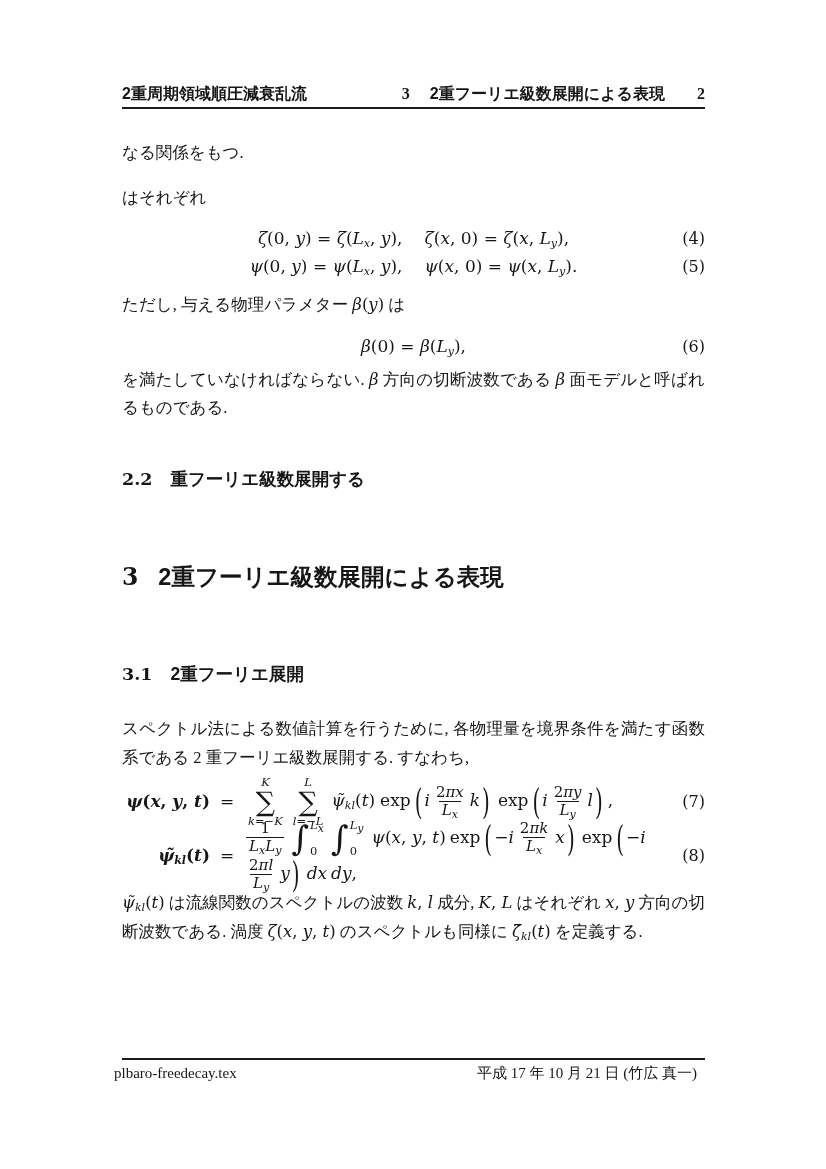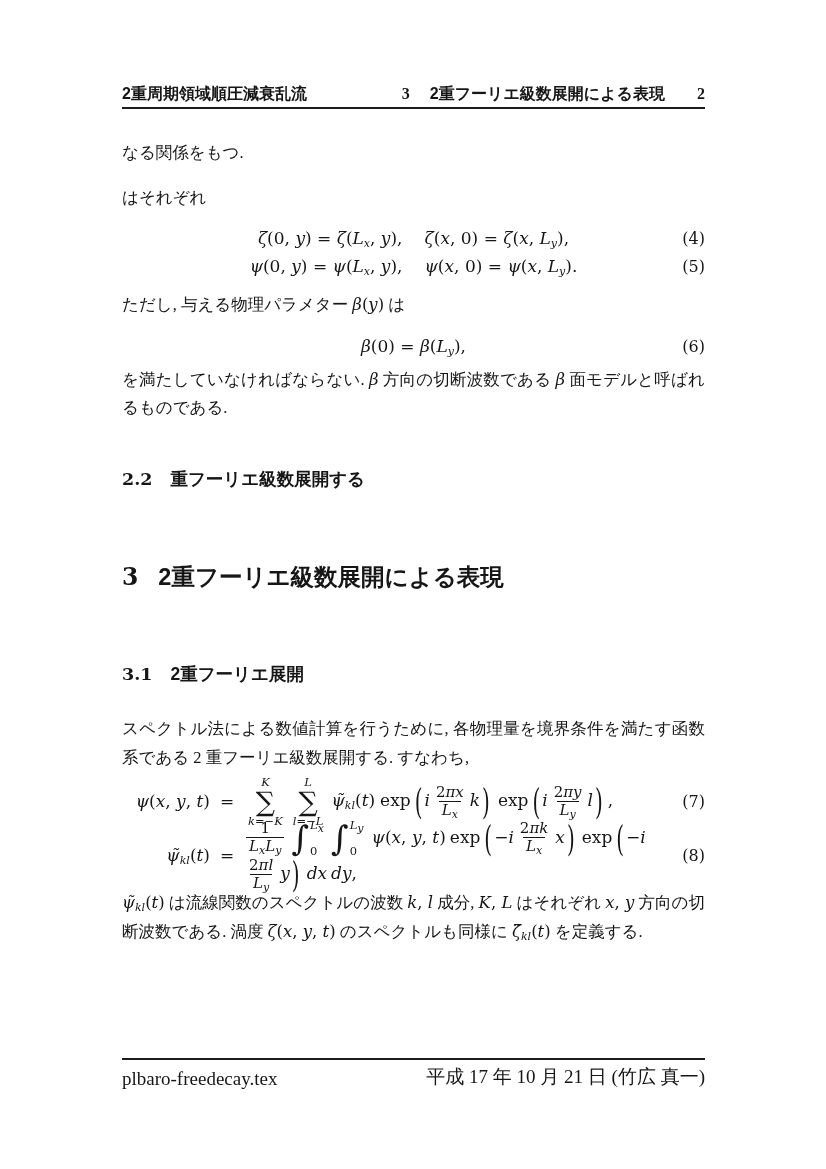--- a/index.html
+++ b/index.html
@@ -15,23 +15,23 @@
     font-weight:bold; font-size:16px;
     font-family:"Liberation Sans", sans-serif;
   }
   .h-spacer { flex:1; }
   .h-secnum { font-family:"Liberation Serif", serif; margin-right:20px; }
   .h-page  { font-family:"Liberation Serif", serif; margin-left:32px; }
   .rule { position:absolute; left:122px; width:583px; height:1.5px; background:#1c1c1c; }
   .rule-top { top:107px; }
   .rule-bottom { top:1058px; }
   .footer {
-    position:absolute; left:122px; top:1064px; width:583px;
-    display:flex; justify-content:space-between; align-items:flex-end;
-    font-size:19px;
+    position:absolute; left:114px; top:1064px; width:583px;
+    display:flex; justify-content:space-between; align-items:center;
+    font-size:15px;
   }
   
   .para {
     position:absolute; left:122px; width:583px;
     font-size:16.5px; line-height:28px; text-align:justify;
   }
   .pos-p1 { top:139px; }
   .pos-p2 { top:184px; }
   .pos-p3 { top:291px; }
   .pos-p4 { top:366px; }
@@ -81,21 +81,21 @@
   .pos-eq6  { top:332px; }
   .pos-eq7  { top:774px; height:54px; }
   .pos-eq8  { top:830px; height:50px; }
   .eqrow { display:flex; align-items:center; height:28px; font-size:17px; }
   .eqrow .eqcontent { flex:1; text-align:center; padding-left:40px; }
   .eqnum { width:40px; text-align:right; font-size:16px; font-family:"DejaVu Serif", serif; }
   .alignrow {
     position:absolute; left:122px; width:583px;
     display:flex; align-items:center; font-size:17px;
   }
-  .alignrow .lhs { width:88px; text-align:right; }
+  .alignrow .lhs { width:88px; text-align:right;font-weight:bold; }
   .alignrow .eqsign { width:34px; text-align:center; }
   .alignrow .rhs { flex:1; }
 </style>
 </head>
 <body>
 
 <div class="page">
 
   <div class="header">
     <span>2重周期領域順圧減衰乱流</span>

